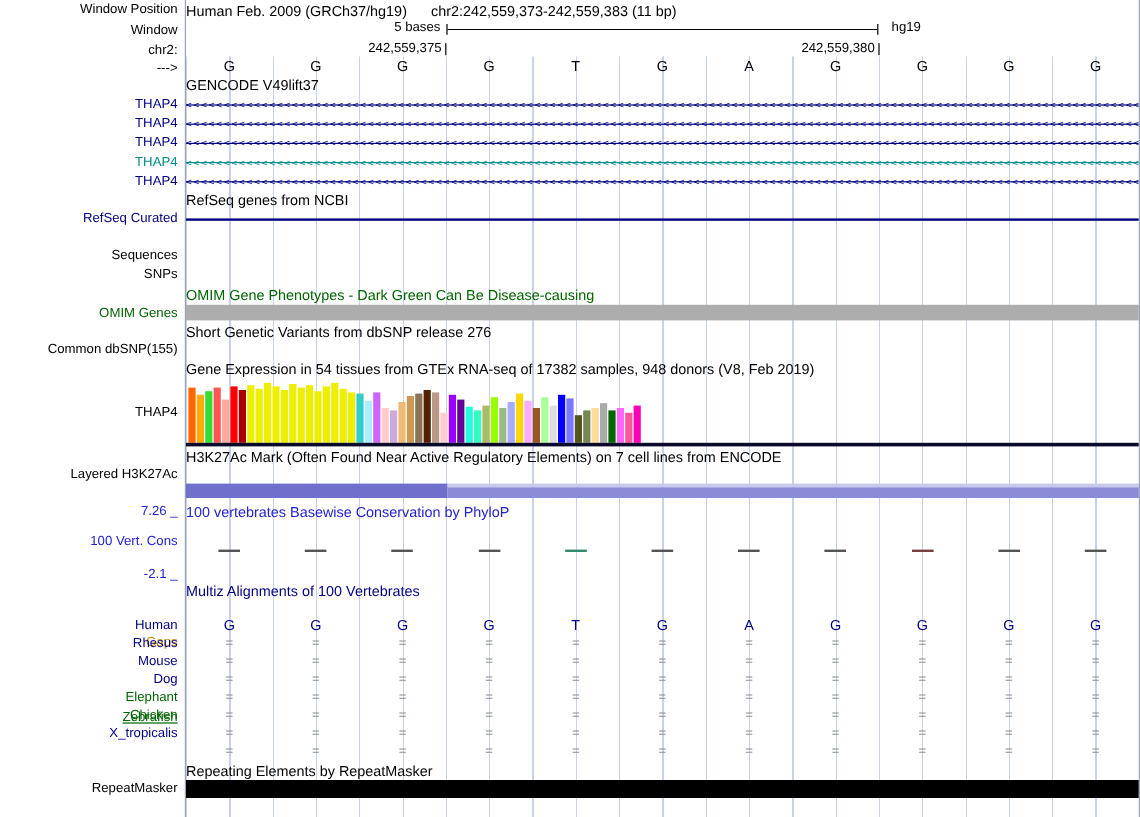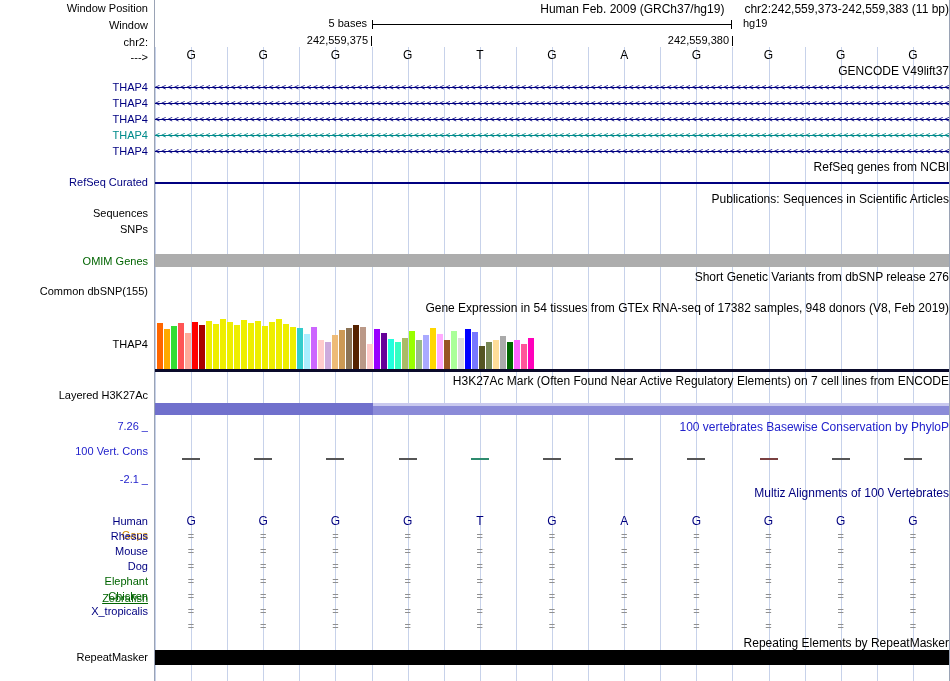--- a/index.html
+++ b/index.html
@@ -4,21 +4,21 @@
 <style>
   *{box-sizing:border-box}
   body{margin:0;background:#fff}
   #browser{position:relative;width:950px;height:681px;background:#fff;
     font-family:"Liberation Sans","DejaVu Sans",sans-serif;font-size:11px;color:#000;overflow:hidden}
   .llabel{position:absolute;left:0;width:151px;text-align:right;padding-right:3px;white-space:nowrap;line-height:13px}
   #gencode-labels,#multiz-labels{position:absolute;left:0;top:0;width:151px;height:0}
   #main{position:absolute;left:155px;top:0;width:794px;height:681px}
   #guides{position:absolute;left:0;top:47px;width:794px;height:634px;
     background:repeating-linear-gradient(to right,#c7d2ea 0,#c7d2ea 1px,transparent 1px,transparent 36.09px)}
-  .ctitle{position:absolute;left:0;width:794px;text-align:right;font-size:12px;line-height:14px;white-space:nowrap}
+  .ctitle{position:absolute;left:0;width:794px;text-align:left;font-size:12px;line-height:14px;white-space:nowrap}
   .rlabel{position:absolute;text-align:right;white-space:nowrap;line-height:13px}
   .plain{position:absolute;white-space:nowrap;line-height:13px}
   .vtick{position:absolute;width:1px;height:10px;background:#000}
   #scale-bar{position:absolute;left:217px;top:20px;width:360px;height:9px;border-left:1px solid #000;border-right:1px solid #000;
     background:linear-gradient(to bottom,transparent 4px,#000 4px,#000 5px,transparent 5px)}
   #seq-row{position:absolute;left:0;top:48px;width:794px;height:14px}
   .base{position:absolute;top:0;width:16px;text-align:center;font-size:12px;line-height:14px}
   #gencode-rows,#multiz-rows{position:absolute;left:0;top:0;width:794px;height:0}
   .gene-row{position:absolute;left:0;width:794px;height:9px;overflow:hidden}
   .gene-row::before{content:"";position:absolute;left:0;right:0;top:4px;border-top:1px solid currentColor}
@@ -120,22 +120,22 @@
           <span class="chev">&lt;&lt;&lt;&lt;&lt;&lt;&lt;&lt;&lt;&lt;&lt;&lt;&lt;&lt;&lt;&lt;&lt;&lt;&lt;&lt;&lt;&lt;&lt;&lt;&lt;&lt;&lt;&lt;&lt;&lt;&lt;&lt;&lt;&lt;&lt;&lt;&lt;&lt;&lt;&lt;&lt;&lt;&lt;&lt;&lt;&lt;&lt;&lt;&lt;&lt;&lt;&lt;&lt;&lt;&lt;&lt;&lt;&lt;&lt;&lt;&lt;&lt;&lt;&lt;&lt;&lt;&lt;&lt;&lt;&lt;&lt;&lt;&lt;&lt;&lt;&lt;&lt;&lt;&lt;&lt;&lt;&lt;&lt;&lt;&lt;&lt;&lt;&lt;&lt;&lt;&lt;&lt;&lt;&lt;&lt;&lt;&lt;&lt;&lt;&lt;&lt;&lt;&lt;&lt;&lt;&lt;&lt;&lt;&lt;&lt;&lt;&lt;&lt;&lt;&lt;&lt;&lt;&lt;&lt;&lt;&lt;&lt;&lt;&lt;&lt;&lt;&lt;&lt;&lt;&lt;&lt;&lt;&lt;&lt;&lt;&lt;&lt;&lt;&lt;&lt;&lt;&lt;&lt;&lt;&lt;&lt;&lt;&lt;&lt;&lt;&lt;&lt;&lt;&lt;&lt;&lt;&lt;&lt;&lt;&lt;&lt;&lt;&lt;&lt;&lt;&lt;&lt;&lt;&lt;&lt;</span>
         </div>
         <div class="gene-row" style="top: 147px; color: rgb(0, 0, 128);">
           <span class="chev">&lt;&lt;&lt;&lt;&lt;&lt;&lt;&lt;&lt;&lt;&lt;&lt;&lt;&lt;&lt;&lt;&lt;&lt;&lt;&lt;&lt;&lt;&lt;&lt;&lt;&lt;&lt;&lt;&lt;&lt;&lt;&lt;&lt;&lt;&lt;&lt;&lt;&lt;&lt;&lt;&lt;&lt;&lt;&lt;&lt;&lt;&lt;&lt;&lt;&lt;&lt;&lt;&lt;&lt;&lt;&lt;&lt;&lt;&lt;&lt;&lt;&lt;&lt;&lt;&lt;&lt;&lt;&lt;&lt;&lt;&lt;&lt;&lt;&lt;&lt;&lt;&lt;&lt;&lt;&lt;&lt;&lt;&lt;&lt;&lt;&lt;&lt;&lt;&lt;&lt;&lt;&lt;&lt;&lt;&lt;&lt;&lt;&lt;&lt;&lt;&lt;&lt;&lt;&lt;&lt;&lt;&lt;&lt;&lt;&lt;&lt;&lt;&lt;&lt;&lt;&lt;&lt;&lt;&lt;&lt;&lt;&lt;&lt;&lt;&lt;&lt;&lt;&lt;&lt;&lt;&lt;&lt;&lt;&lt;&lt;&lt;&lt;&lt;&lt;&lt;&lt;&lt;&lt;&lt;&lt;&lt;&lt;&lt;&lt;&lt;&lt;&lt;&lt;&lt;&lt;&lt;&lt;&lt;&lt;&lt;&lt;&lt;&lt;&lt;&lt;&lt;&lt;&lt;&lt;&lt;</span>
         </div>
       </div>
 
     <div class="ctitle" style="top:160px">RefSeq genes from NCBI</div>
     <div id="refseq-line" style="background: rgb(0, 0, 128);"></div>
 
-    <div class="ctitle" style="top:192px">Publications: Sequences in Scientific Articles</div>
-
+
+    <div class="ctitle" style="top: 239px; color: rgb(0, 100, 0);">OMIM Gene Phenotypes - Dark Green Can Be Disease-causing</div>
     <div id="omim-bar" style="background: rgb(173, 173, 173);"></div>
 
     <div class="ctitle" style="top:270px">Short Genetic Variants from dbSNP release 276</div>
 
     <div class="ctitle" style="top:301px">Gene Expression in 54 tissues from GTEx RNA-seq of 17382 samples, 948 donors (V8, Feb 2019)</div>
     <div id="gtex-bars">
         <div class="gbar" style="left: 2px; height: 46px; background: rgb(255, 102, 0);"></div>
         <div class="gbar" style="left: 9px; height: 40px; background: rgb(255, 170, 0);"></div>
         <div class="gbar" style="left: 16px; height: 43px; background: rgb(51, 221, 51);"></div>
         <div class="gbar" style="left: 23px; height: 46px; background: rgb(255, 85, 85);"></div>

